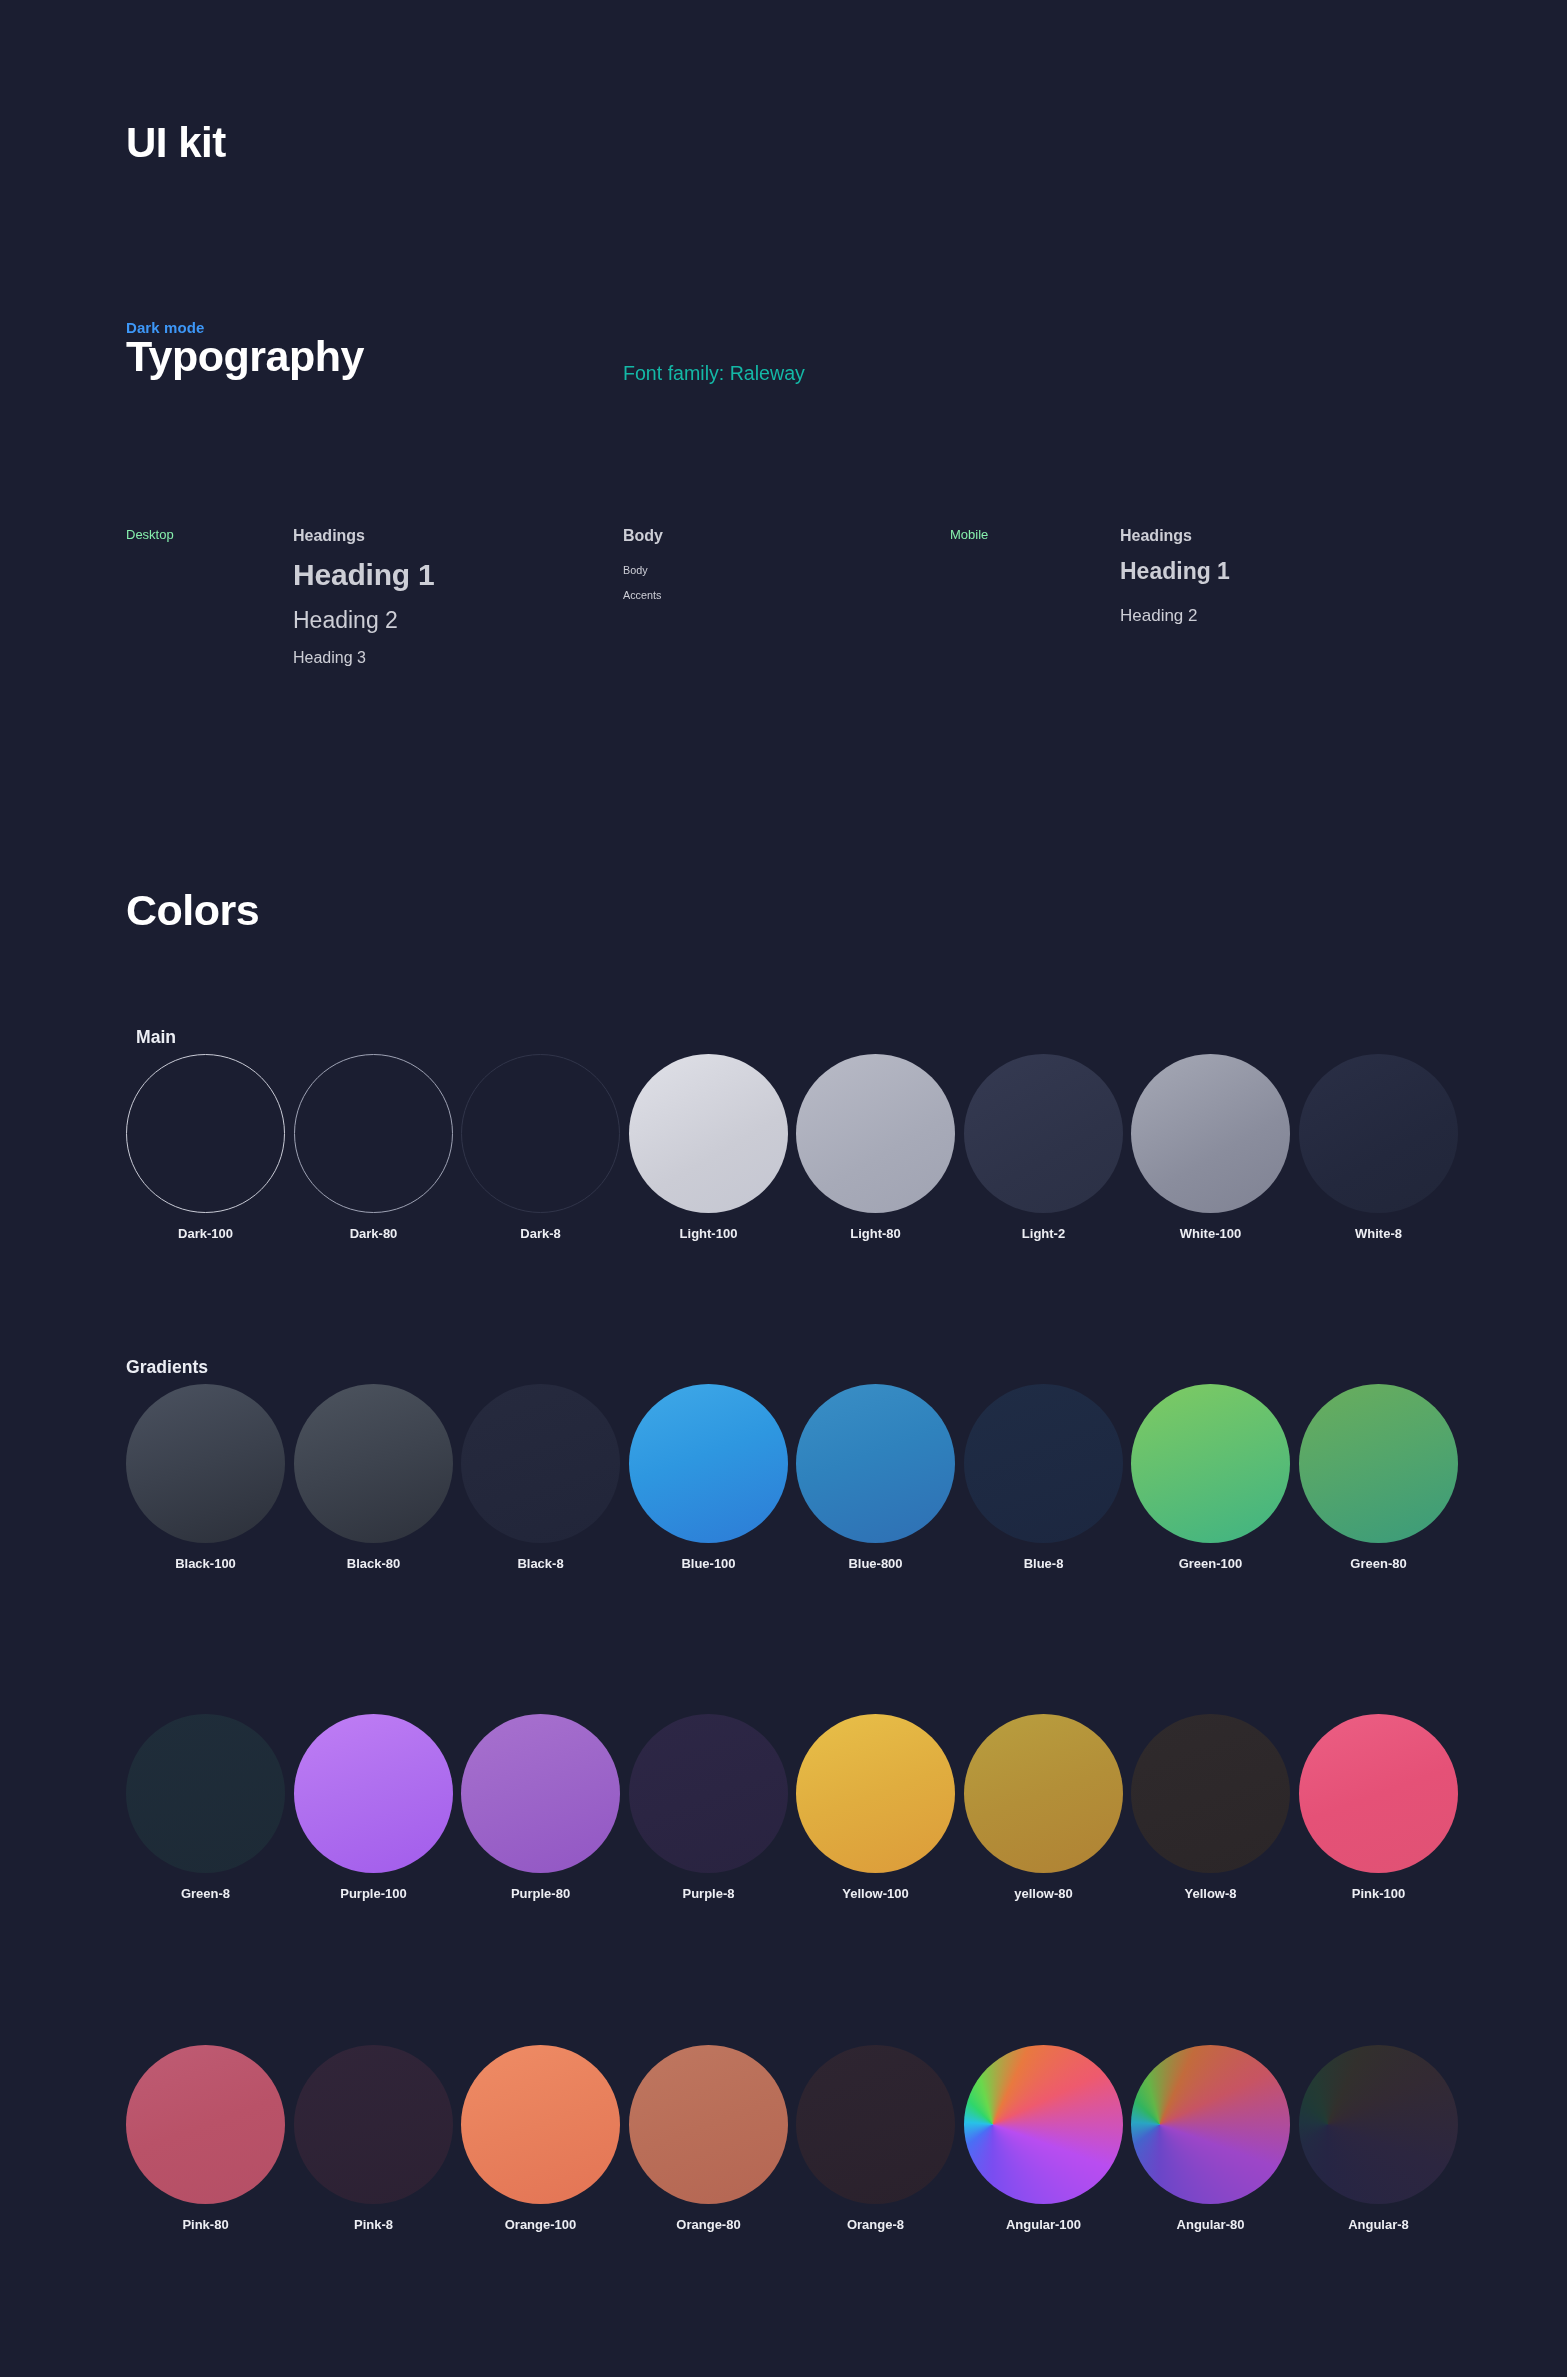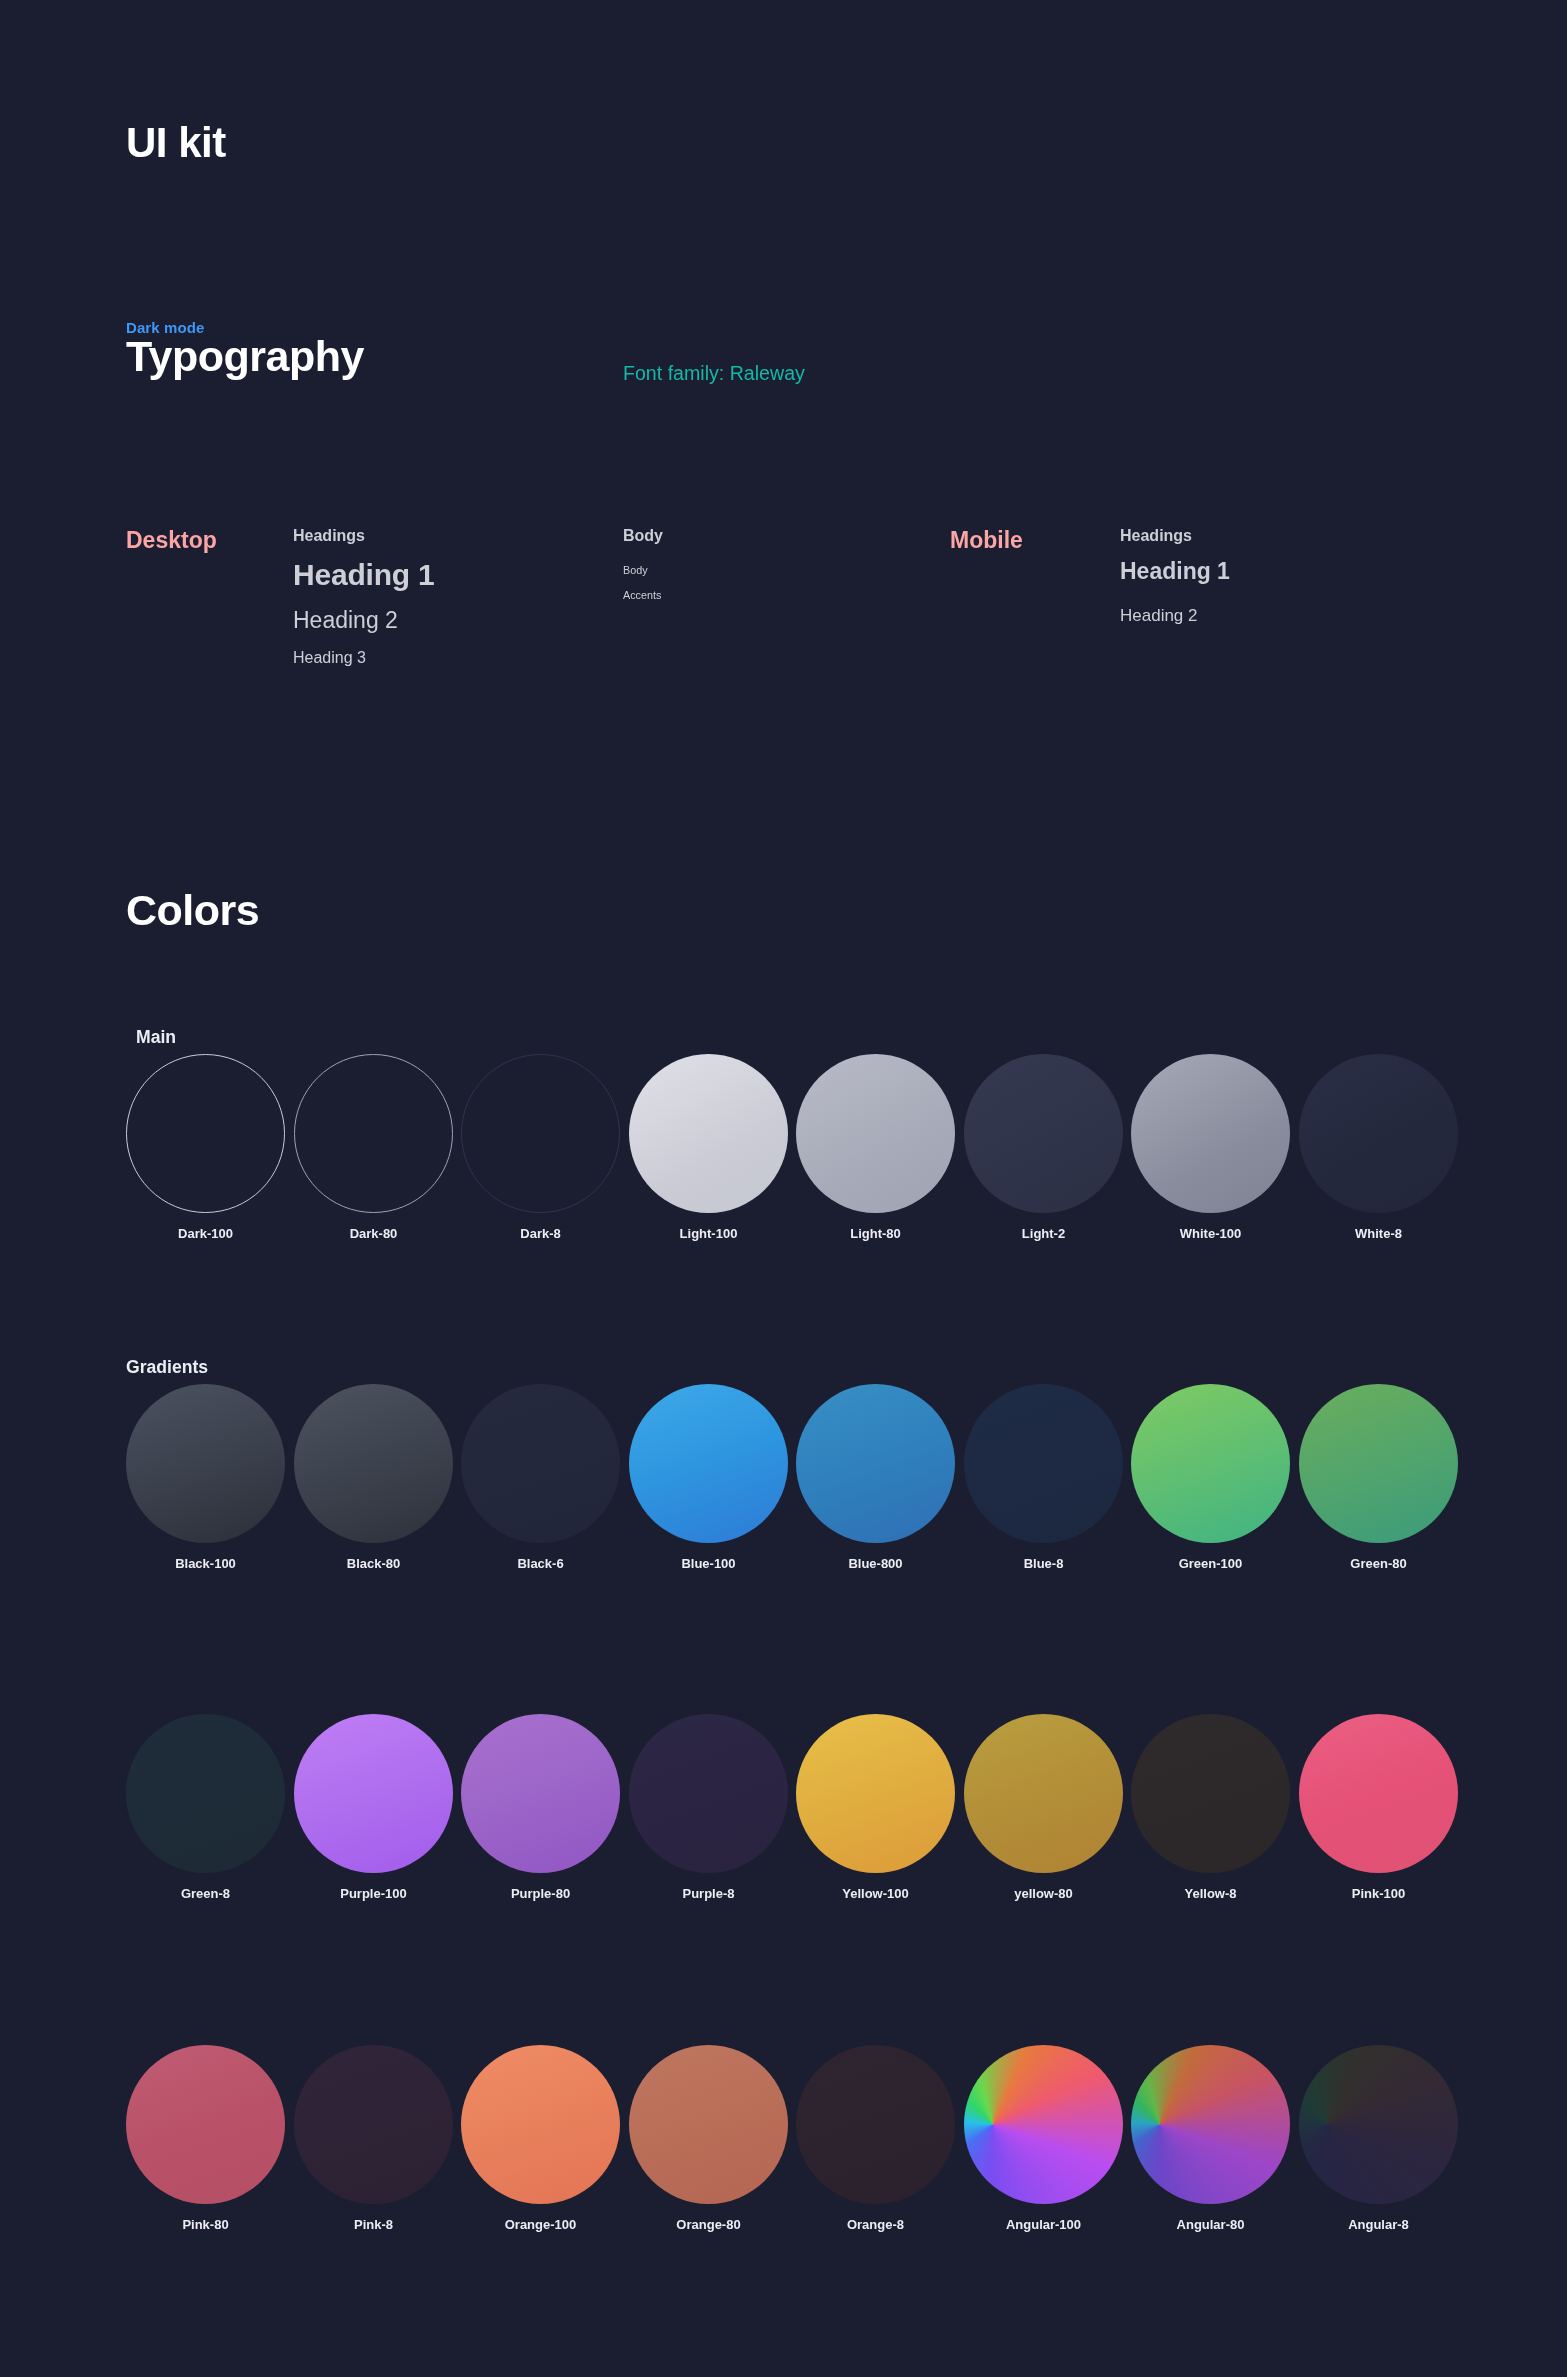--- a/index.html
+++ b/index.html
@@ -29,21 +29,21 @@
     font-size:43px; font-weight:700; color:#ffffff;
     letter-spacing:-0.5px; line-height:1.1;
   }
   .typo-fontfamily {
     position:absolute; left:623px; top:362px;
     font-size:19.6px; font-weight:500; color:#14b8a6;
   }
 
   .col-label {
     position:absolute;
-    font-size:23px; font-weight:700; color:#fca5a5;
+    font-size:13px; font-weight:400; color:#86efac;
   }
   .spec {
     position:absolute;
     color:#cdced6;
   }
   .spec.h-caption { font-size:16px; font-weight:700; }
   .spec.h1  { font-size:30px; font-weight:600; letter-spacing:-0.2px; }
   .spec.h2  { font-size:23px; font-weight:400; }
   .spec.h3  { font-size:16px; font-weight:400; }
   .spec.body-sm { font-size:10.8px; font-weight:400; }
@@ -148,21 +148,21 @@
       <div class="swatch" style="left: 0px;">
         <div class="disc" style="background: linear-gradient(160deg, rgb(75, 82, 96) 0%, rgb(59, 65, 77) 50%, rgb(43, 47, 57) 100%);"></div>
         <div class="cap">Black-100</div>
       </div>
       <div class="swatch" style="left: 168px;">
         <div class="disc" style="background: linear-gradient(160deg, rgb(77, 84, 95) 0%, rgb(61, 67, 78) 50%, rgb(45, 49, 59) 100%);"></div>
         <div class="cap">Black-80</div>
       </div>
       <div class="swatch" style="left: 335px;">
         <div class="disc" style="background: linear-gradient(160deg, rgb(38, 42, 62) 0%, rgb(33, 37, 57) 100%);"></div>
-        <div class="cap">Black-6</div>
+        <div class="cap">Black-8</div>
       </div>
       <div class="swatch" style="left: 503px;">
         <div class="disc" style="background: linear-gradient(160deg, rgb(63, 169, 232) 0%, rgb(46, 151, 224) 45%, rgb(45, 123, 214) 100%);"></div>
         <div class="cap">Blue-100</div>
       </div>
       <div class="swatch" style="left: 670px;">
         <div class="disc" style="background: linear-gradient(160deg, rgb(58, 143, 198) 0%, rgb(47, 130, 189) 45%, rgb(47, 111, 180) 100%);"></div>
         <div class="cap">Blue-800</div>
       </div>
       <div class="swatch" style="left: 838px;">

